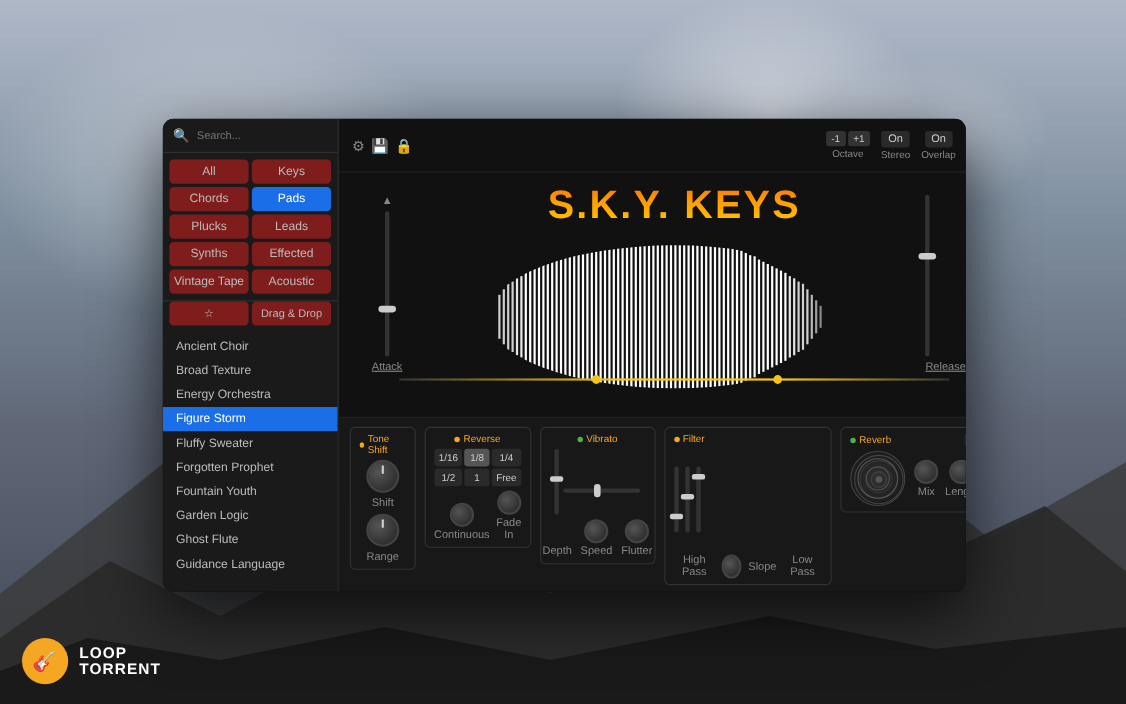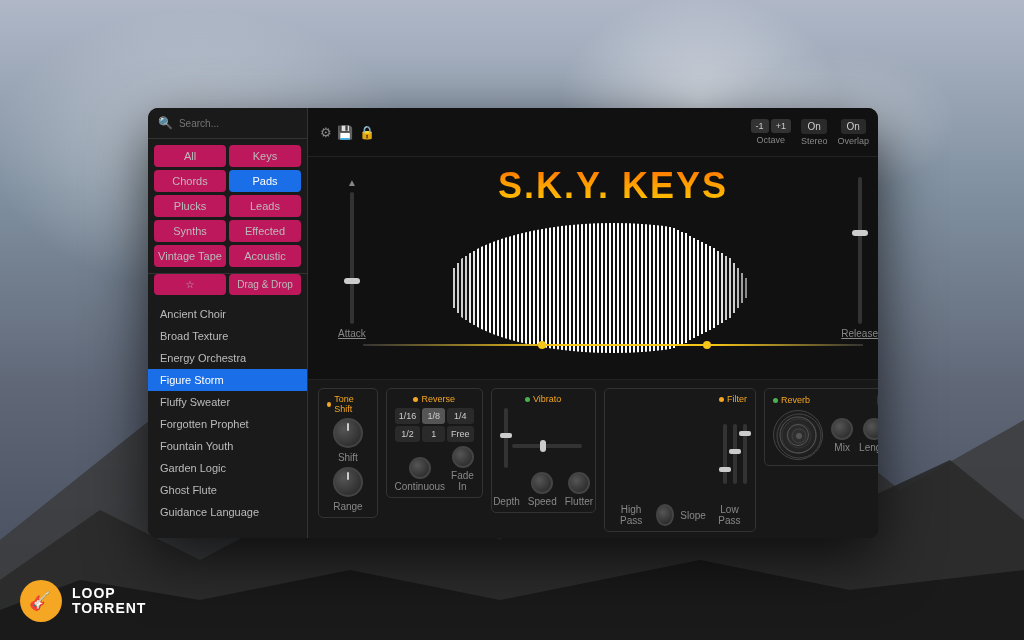--- a/index.html
+++ b/index.html
@@ -84,21 +84,21 @@
     }
 
     .category-grid {
       display: grid;
       grid-template-columns: 1fr 1fr;
       gap: 3px;
       padding: 6px;
       border-bottom: 1px solid #333;
     }
     .cat-btn {
-      background: #be185d;
+      background: #7f1d1d;
       border: none;
       color: #bbb;
       font-size: 11px;
       padding: 5px 4px;
       border-radius: 4px;
       cursor: pointer;
       text-align: center;
     }
     .cat-btn.active {
       background: #1a6fe8;
@@ -249,21 +249,21 @@
       align-items: center;
       gap: 4px;
     }
     .release-slider {
       position: absolute;
       right: 40px;
       top: 20px;
       bottom: 40px;
       display: flex;
       flex-direction: column;
-      align-items: center;
+      align-items: flex-start;
       gap: 4px;
     }
     .vert-slider-track {
       width: 4px;
       flex: 1;
       background: #333;
       border-radius: 2px;
       position: relative;
       cursor: pointer;
     }
@@ -458,21 +458,21 @@
       gap: 2px;
     }
 
     
     .filter-group {
       border: 1px solid #333;
       border-radius: 5px;
       padding: 5px 8px;
       display: flex;
       flex-direction: column;
-      align-items: flex-end;
+      align-items: flex-start;
       gap: 20px;
       min-width: 110px;
     }
     .filter-sliders {
       display: flex;
       gap: 6px;
       align-items: flex-end;
       height: 60px;
     }
     .vert-mini-slider {

